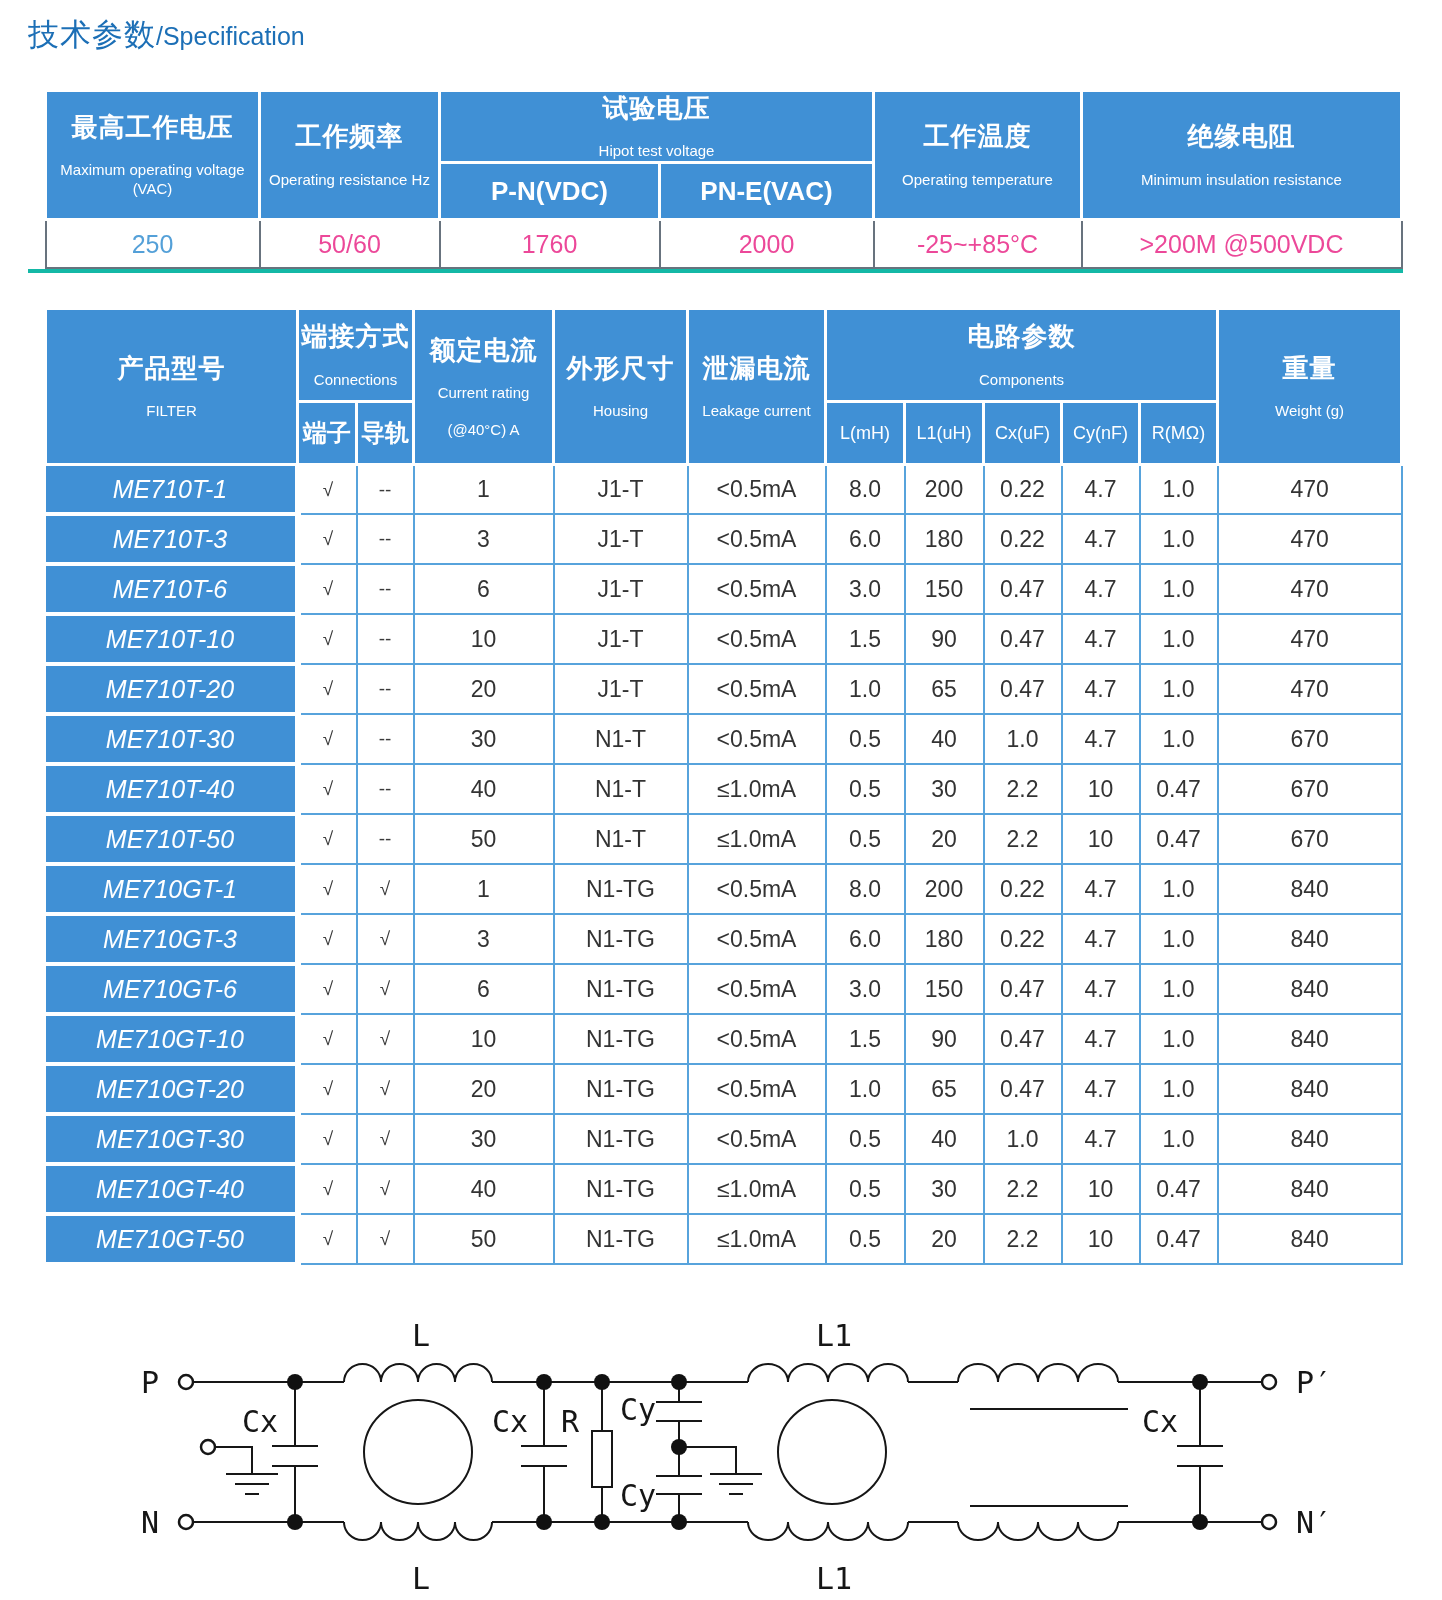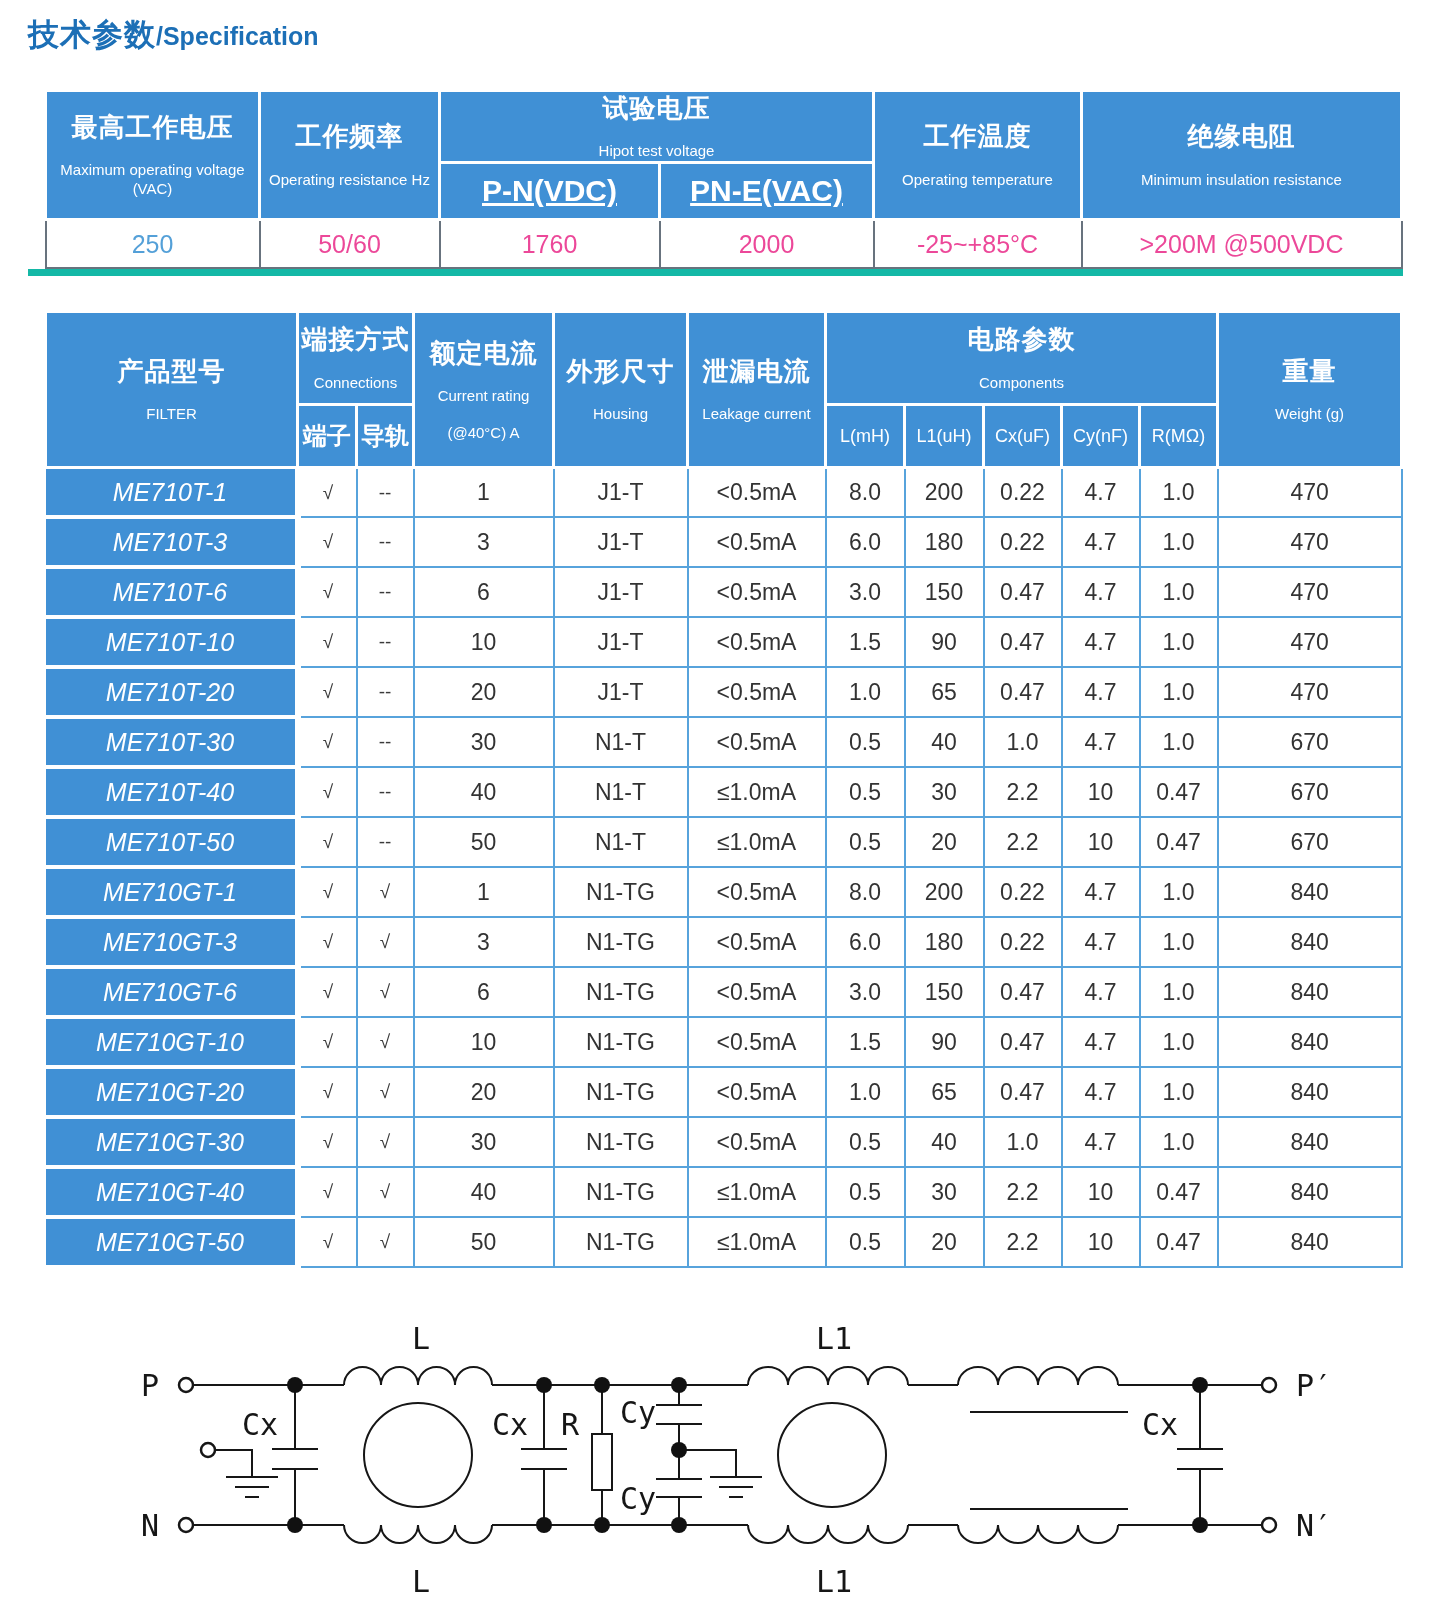--- a/index.html
+++ b/index.html
@@ -6,48 +6,48 @@
   body{
     width:1442px;height:1600px;overflow:hidden;position:relative;
     font-family:"Liberation Sans","DejaVu Sans",sans-serif;
     -webkit-font-smoothing:antialiased;
   }
   .page{padding:16px 42px 0 28px;}
 
   
   h1.sec-title{
     margin:0;padding:0;line-height:1.15;
-    color:#1c6fb6;font-weight:bold;white-space:nowrap;
+    color:#1c6fb6;font-weight:normal;white-space:nowrap;
   }
   h1.sec-title .t-zh{font-size:31px;letter-spacing:1px;}
   h1.sec-title .t-en{font-size:25px;}
   #spec-title{margin-bottom:36px;}
   #circuit-title{margin-top:52px;margin-bottom:6px;}
 
   
   table{border-collapse:collapse;table-layout:fixed;margin-left:16px;}
   th{background:#4090d5;color:#fff;border:3px solid #ffffff;
      text-align:center;vertical-align:middle;padding:0;font-weight:normal;}
   th .zh{font-size:26px;font-weight:bold;letter-spacing:1px;line-height:1.25;}
   th .en{font-size:15px;font-weight:normal;line-height:1.25;margin-top:18px;padding:0 6px;}
   th .sub-zh{font-size:24px;font-weight:bold;}
 
   
   #spec-table{width:1356px;}
   #spec-table tr.h1-row th{height:64px;}
   #spec-table tr.h2-row th{height:54px;}
   #spec-table th.span2{height:122px;}
-  #spec-table th .big{font-size:30px;font-weight:bold;text-decoration:underline;}
+  #spec-table th .big{font-size:26px;font-weight:bold;}
   #spec-table td{
     height:44px;text-align:center;vertical-align:middle;
     font-size:25px;color:#ec4899;background:#fff;
     border:2px solid #68737e;
   }
   #spec-table td.hl{color:#54a0d8;}
-  .spec-wrap{border-bottom:7px solid #14b8a6;display:inline-block;padding-bottom:0px;}
+  .spec-wrap{border-bottom:4px solid #14b8a6;display:inline-block;padding-bottom:0px;}
 
   
   #product-table{width:1356px;margin-top:30px;}
   #product-table tr.h1-row th{height:90px;}
   #product-table tr.h2-row th{height:60px;}
   #product-table th.tall{height:156px;}
   #product-table th .en2{font-size:15px;}
   #product-table th .comp-sub{font-size:18px;font-weight:normal;}
   #product-table td{height:44px;text-align:center;vertical-align:middle;}
   #product-table td.model{

